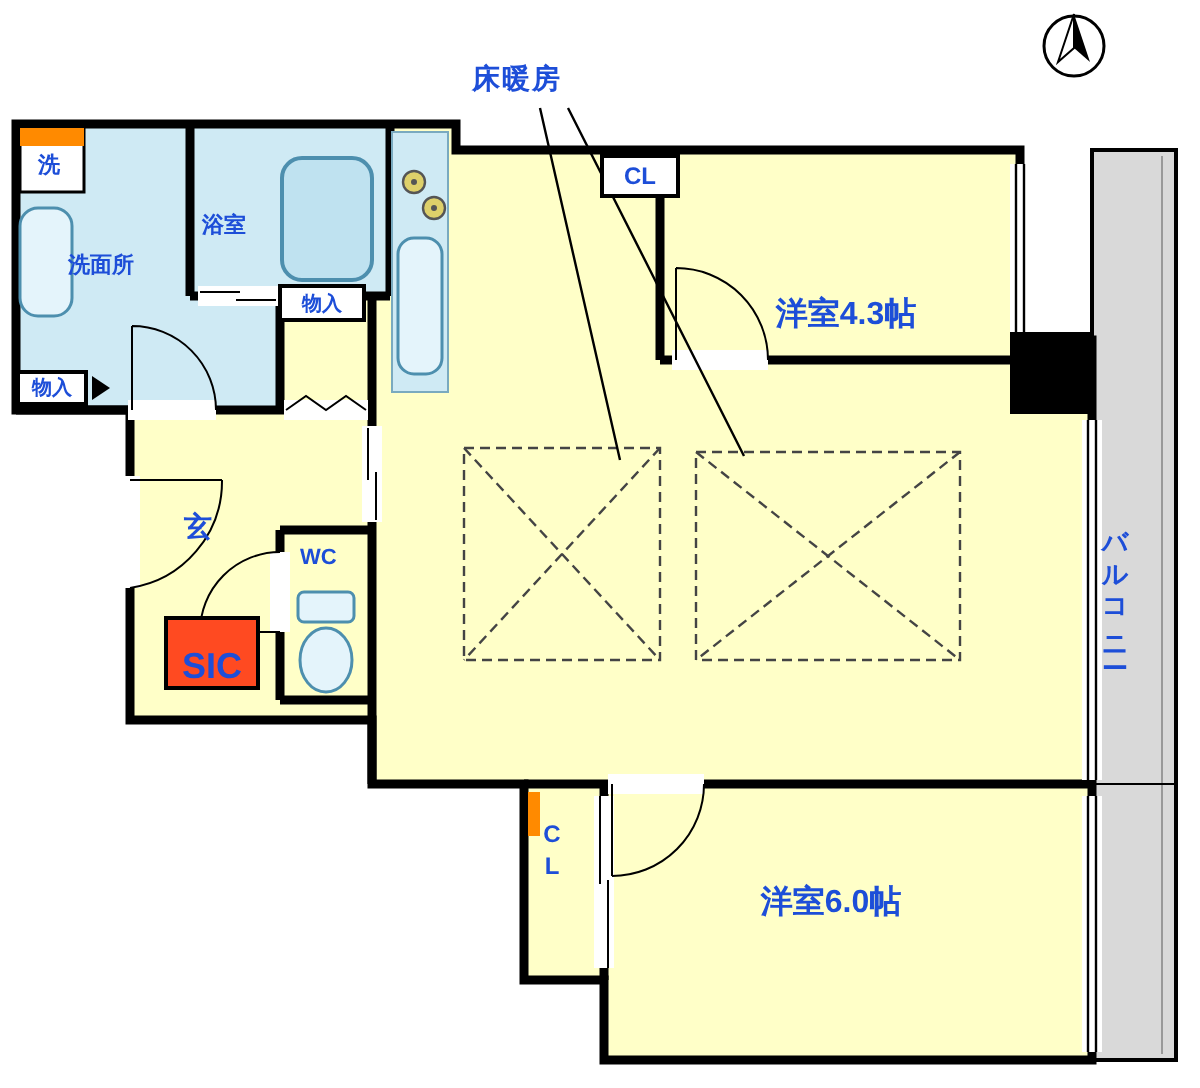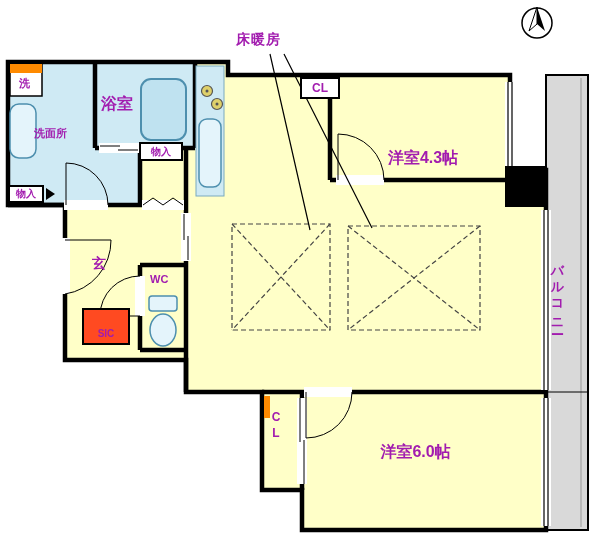--- a/index.html
+++ b/index.html
@@ -1,17 +1,17 @@
 <!DOCTYPE html>
 <html><head>
 <meta charset="utf-8">
 <style>
   html,body{margin:0;padding:0;background:#fff;}
   .stage{position:relative;width:600px;height:544px;background:#fff;
-         font-family:"Liberation Sans","DejaVu Sans",sans-serif;color:#a21caf;overflow:hidden;}
+         font-family:"Liberation Sans","DejaVu Sans",sans-serif;color:#1d4ed8;overflow:hidden;}
   .stage svg{position:absolute;left:0;top:0;}
   .lbl{position:absolute;white-space:nowrap;font-weight:bold;line-height:1;}
   .center{text-align:center;}
   .vert{writing-mode:vertical-rl;text-orientation:upright;}
   .boxlbl{position:absolute;display:flex;align-items:center;justify-content:center;
           background:#fff;border:2px solid #000;font-weight:bold;box-sizing:border-box;}
   .nobg{background:transparent;border:none;}
   .tri-right{position:absolute;width:0;height:0;border-top:6px solid transparent;
              border-bottom:6px solid transparent;border-left:9px solid #000;}
 </style>
@@ -115,23 +115,23 @@
 
 <div class="lbl vert" style="left:270px;top:410px;font-size:12px;letter-spacing:2px;">CL</div>
 
 <div class="boxlbl" style="left:8px;top:185px;width:36px;height:18px;font-size:10px;">物入</div>
 <span class="tri-right" style="left:46px;top:188px;"></span>
 
 <div class="boxlbl" style="left:139px;top:142px;width:44px;height:19px;font-size:10px;">物入</div>
 
 <div class="lbl" style="left:34px;top:128px;font-size:11px;">洗面所</div>
 
-<div class="lbl" style="left:101px;top:96px;font-size:16px;">浴室</div>
+<div class="lbl" style="left:101px;top:108px;font-size:11px;">浴室</div>
 
 <div class="lbl" style="left:19px;top:78px;font-size:11px;">洗</div>
 
 <div class="lbl" style="left:92px;top:256px;font-size:14px;">玄</div>
 
 <div class="lbl" style="left:150px;top:274px;font-size:11px;">WC</div>
 
-<div class="boxlbl nobg" style="left:83px;top:309px;width:46px;height:49px;font-size:10px;">SIC</div>
+<div class="boxlbl nobg" style="left:83px;top:309px;width:46px;height:49px;font-size:18px;">SIC</div>
 
 </div>
 
 </body></html>

